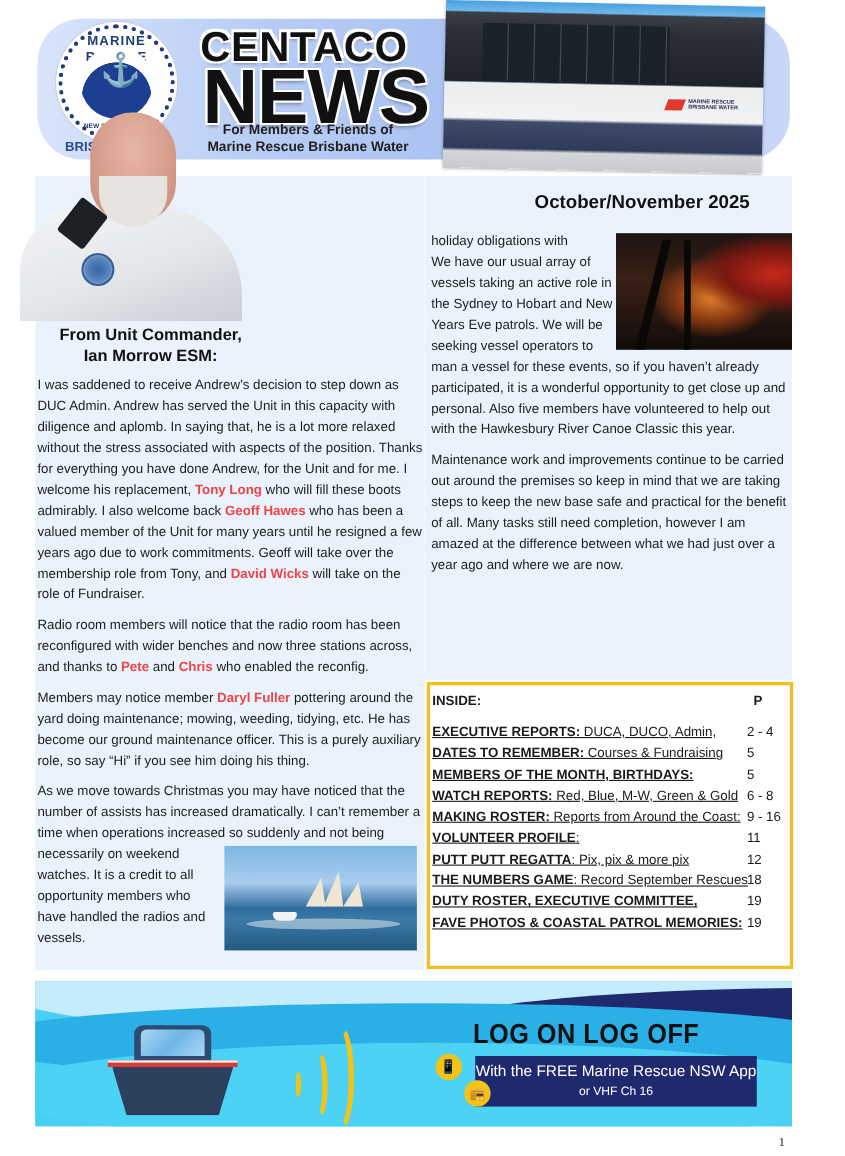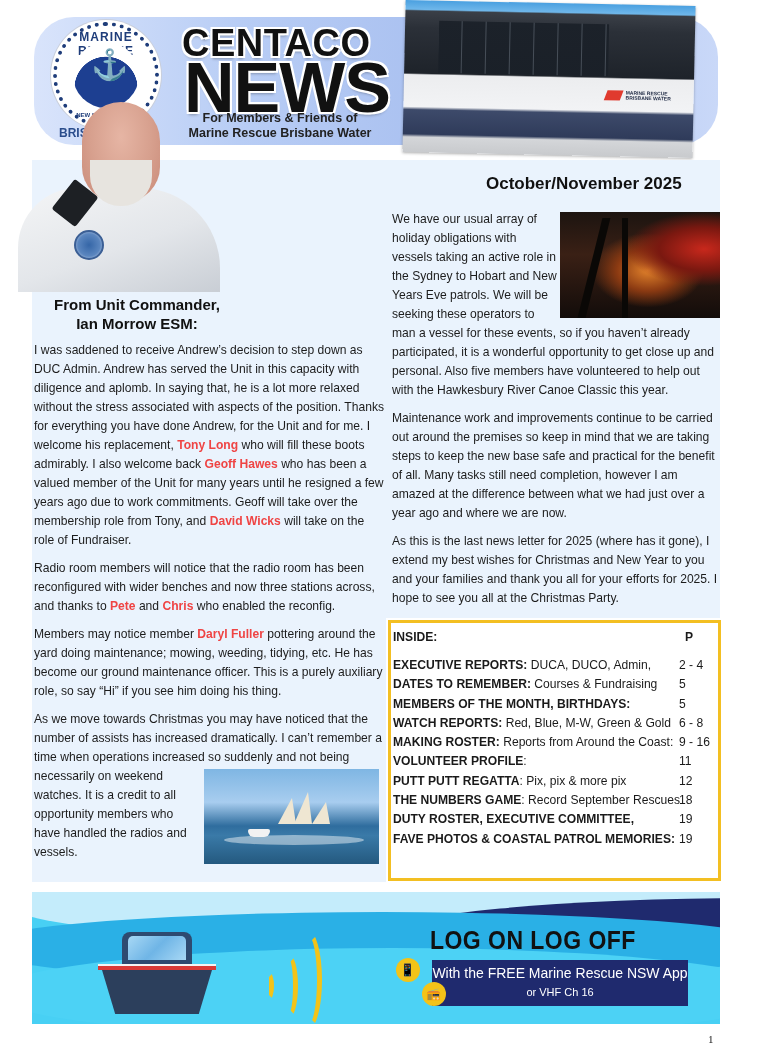--- a/index.html
+++ b/index.html
@@ -163,21 +163,21 @@
   
   .inside-box {
     position: absolute; left: 388px; top: 620px; width: 333px; height: 261px;
     border: 3px solid #f3bf22; background: #ffffff;
   }
   .inside-header {
     position: absolute; left: 393px; top: 630px; width: 310px; font-size: 12.1px; font-weight: bold;
   }
   .inside-header .p-col { position: absolute; left: 292px; top: 0; }
   .inside-list { position: absolute; left: 393px; top: 656px; width: 320px; }
-  .inside-row { position: relative; height: 19.3px; font-size: 12.1px; line-height: 19px; white-space: nowrap; }
+  .inside-row { position: relative; height: 19.3px; font-size: 12.1px; line-height: 19px; white-space: nowrap; text-decoration: underline; }
   .inside-row .label-b { font-weight: bold; }
   .inside-row .page { position: absolute; left: 286px; top: 0; }
 
   
   .banner {
     position: absolute; left: 32px; top: 892px; width: 688px; height: 132px; overflow: hidden;
     background: #48d0f4;
   }
   .banner .wave-light {
     position: absolute; left: -40px; top: -40px; width: 760px; height: 90px; border-radius: 50%;
@@ -309,30 +309,29 @@
 <div class="photo-opera" title="Rescue vessel on Sydney Harbour near the Opera House">
   <div class="sail1"></div>
   <div class="sail2"></div>
   <div class="sail3"></div>
   <div class="wake"></div>
   <div class="boat"></div>
 </div>
 
 <div class="col-right-wrap body-text col-right">
   <div class="col-right-narrow">
+    <div>holiday obligations with</div>
     <div>We have our usual array of</div>
-    <div>holiday obligations with</div>
     <div>vessels taking an active role in</div>
     <div>the Sydney to Hobart and New</div>
     <div>Years Eve patrols. We will be</div>
-    <div>seeking these operators to</div>
+    <div>seeking vessel operators to</div>
   </div>
   <p>man a vessel for these events, so if you haven’t already participated, it is a wonderful opportunity to get close up and personal. Also five members have volunteered to help out with the Hawkesbury River Canoe Classic this year.</p>
   <p>Maintenance work and improvements continue to be carried out around the premises so keep in mind that we are taking steps to keep the new base safe and practical for the benefit of all. Many tasks still need completion, however I am amazed at the difference between what we had just over a year ago and where we are now.</p>
-  <p>As this is the last news letter for 2025 (where has it gone), I extend my best wishes for Christmas and New Year to you and your families and thank you all for your efforts for 2025. I hope to see you all at the Christmas Party.</p>
 </div>
 
 <div class="photo-night" title="Crew member at the helm during night fireworks patrol">
   <div class="frame"></div>
   <div class="frame2"></div>
 </div>
 
 <div class="inside-box"></div>
 <div class="inside-header">
   <span>INSIDE:</span>

